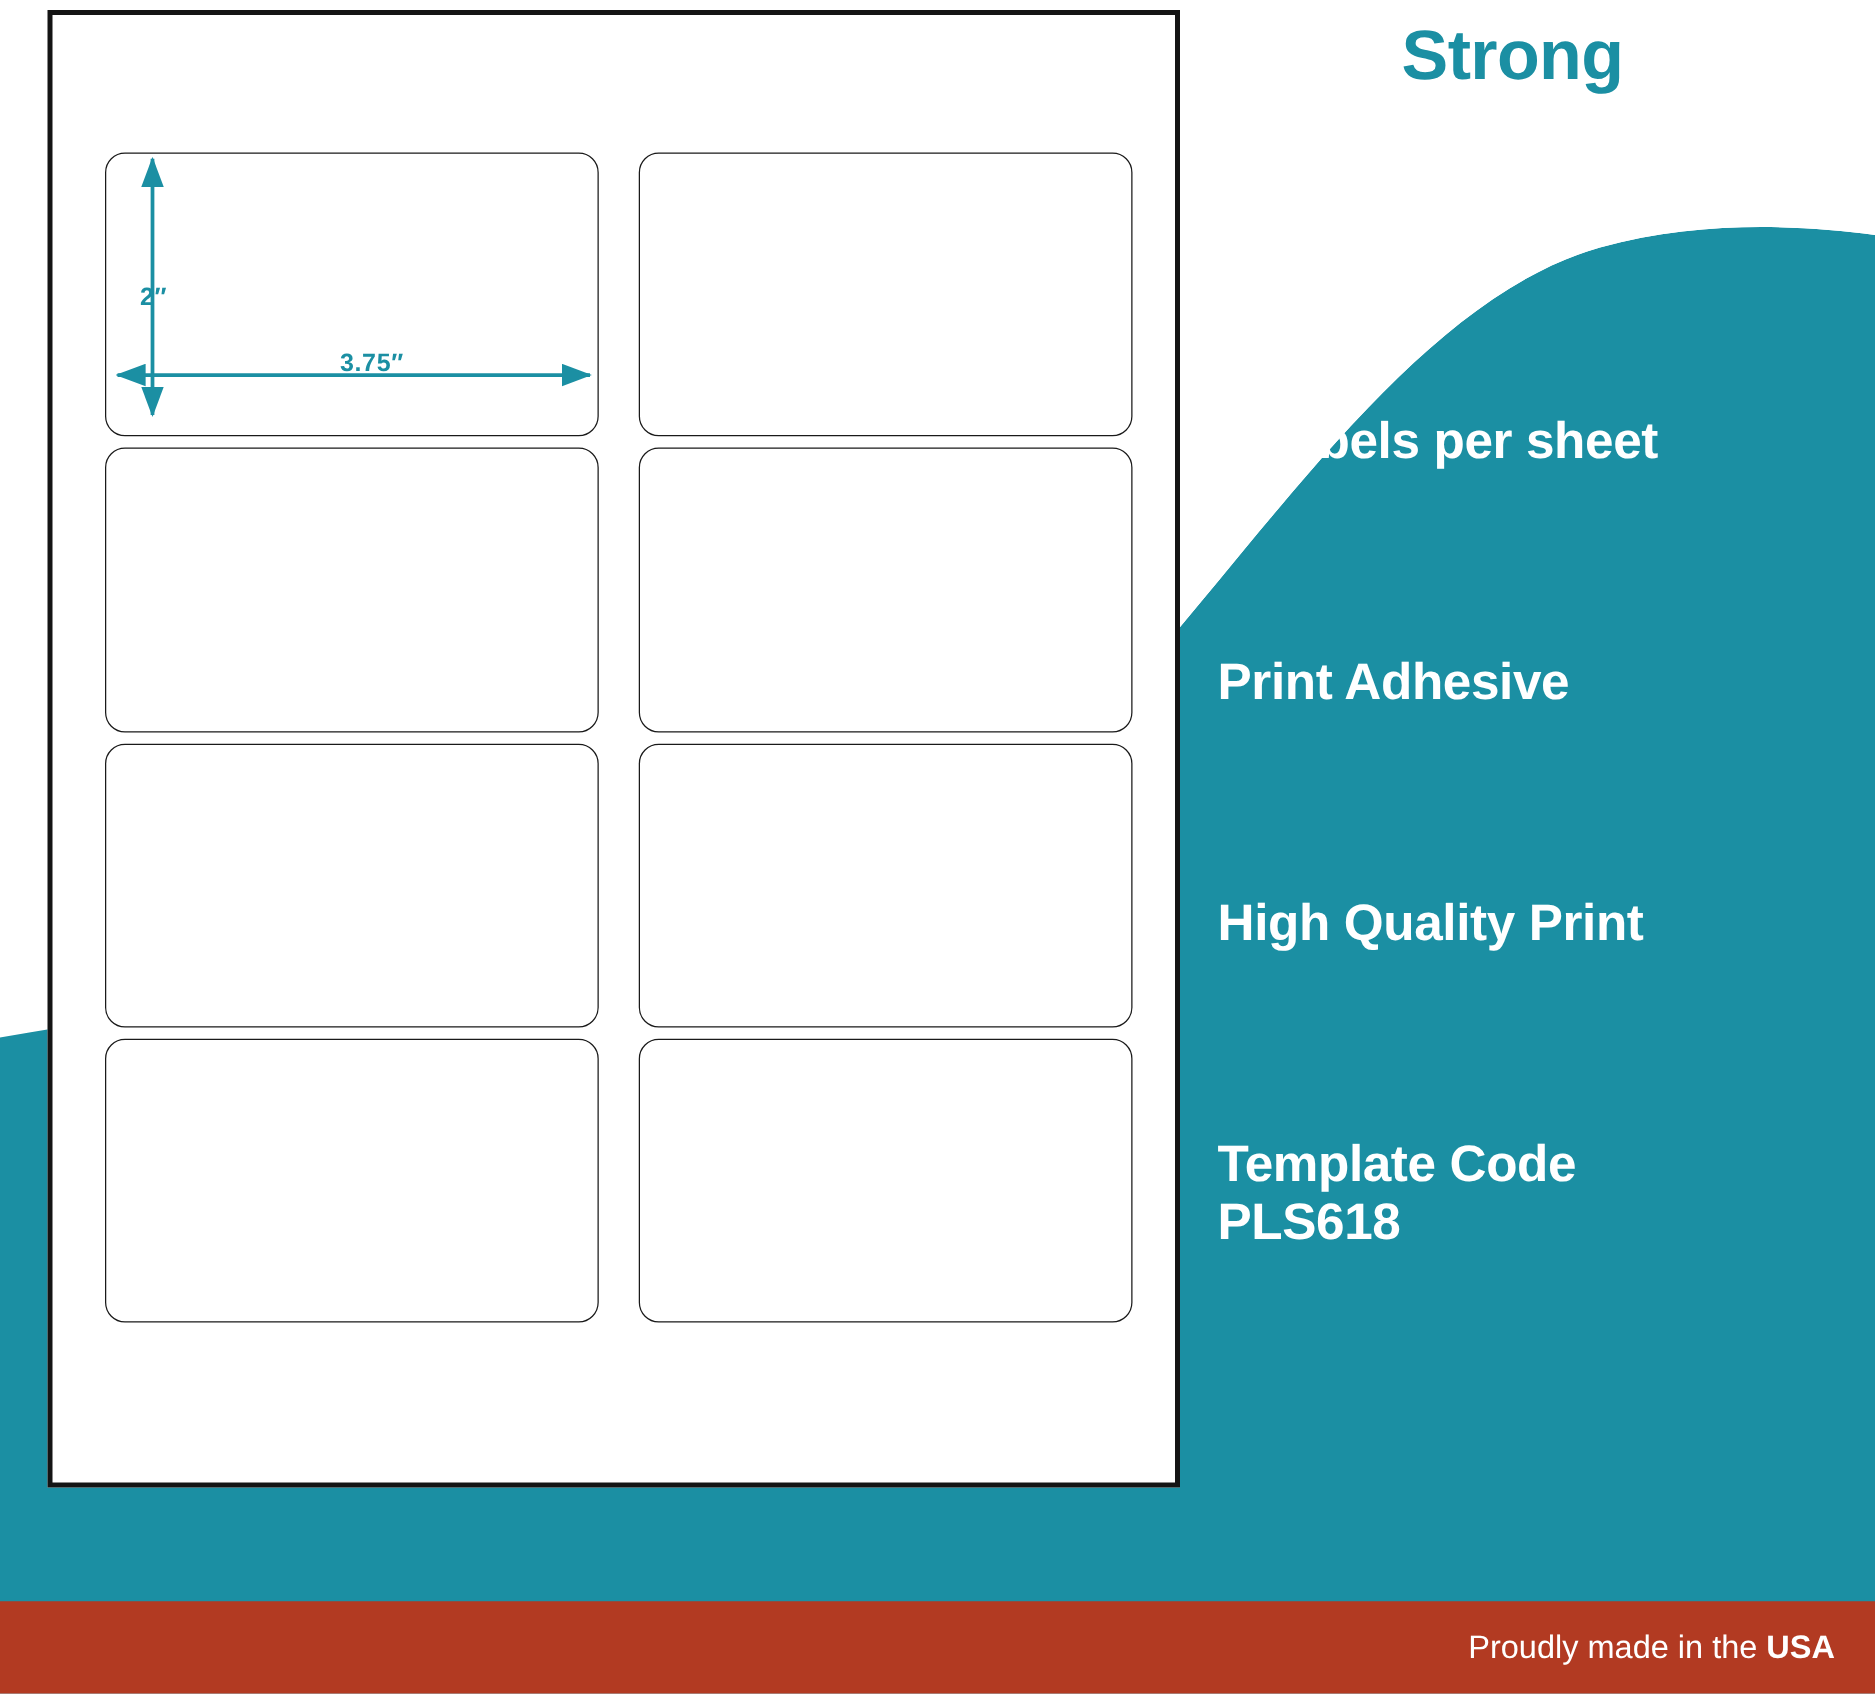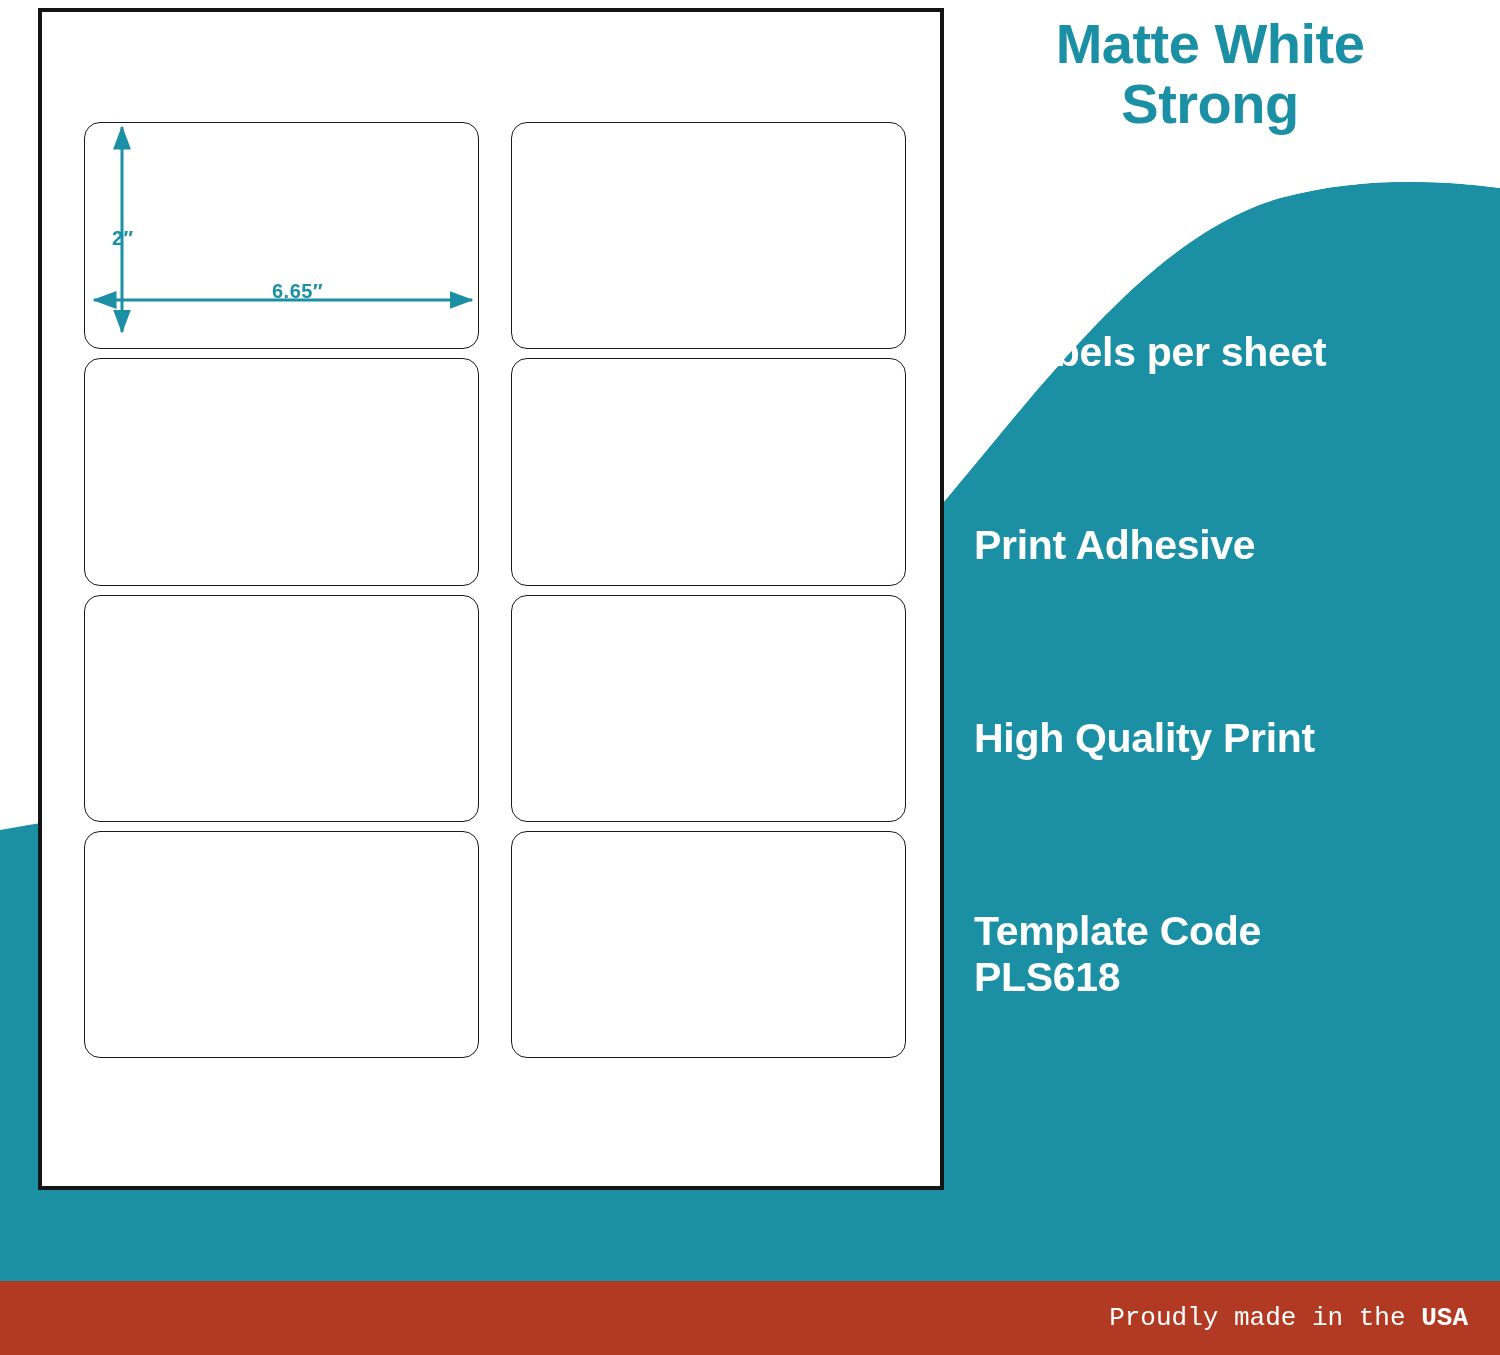--- a/index.html
+++ b/index.html
@@ -126,21 +126,21 @@
     background: #b23a22;
     z-index: 6;
   }
   .footer-text {
     position: absolute;
     right: 32px;
     top: 50%;
     transform: translateY(-50%);
     color: #ffffff;
     font-size: 26px;
-    font-family: Liberation Mono, monospace;
+    font-family: Liberation Sans, sans-serif;
     white-space: nowrap;
   }
   .footer-text b { font-weight: bold; }
 </style>
 </head>
 <body>
 
 <div id="root">
 
   <svg class="teal-bg" viewBox="0 0 1500 1355" preserveAspectRatio="none">
@@ -169,27 +169,26 @@
           <path d="M8,0 L0,3 L8,6 z" fill="#1b8fa3"></path>
         </marker>
       </defs>
 
       <line x1="38" y1="5" x2="38" y2="210" stroke="#1b8fa3" stroke-width="3" marker-start="url(#ah2)" marker-end="url(#ah)"></line>
 
       <line x1="10" y1="178" x2="388" y2="178" stroke="#1b8fa3" stroke-width="3" marker-start="url(#ah2)" marker-end="url(#ah)"></line>
     </svg>
     <div class="dims">
       <span class="dim-text dim-v-text">2″</span>
-      <span class="dim-text dim-h-text">6.65″</span>
+      <span class="dim-text dim-h-text">3.75″</span>
     </div>
   </div>
 
   <div class="panel">
     <div class="title">
-      <div>Matte White</div>
       <div>Strong</div>
     </div>
 
     <div class="features">
       <div class="feature">8 Labels per sheet</div>
       <div class="feature">Print Adhesive</div>
       <div class="feature">High Quality Print</div>
       <div class="feature" style="white-space: pre-line;">Template Code
 PLS618</div>
     </div>

